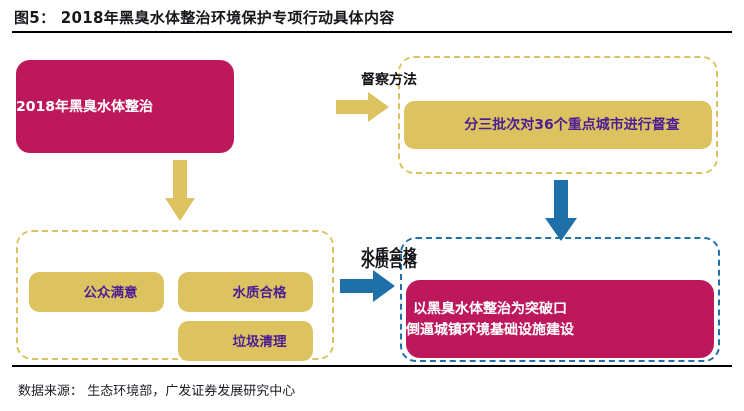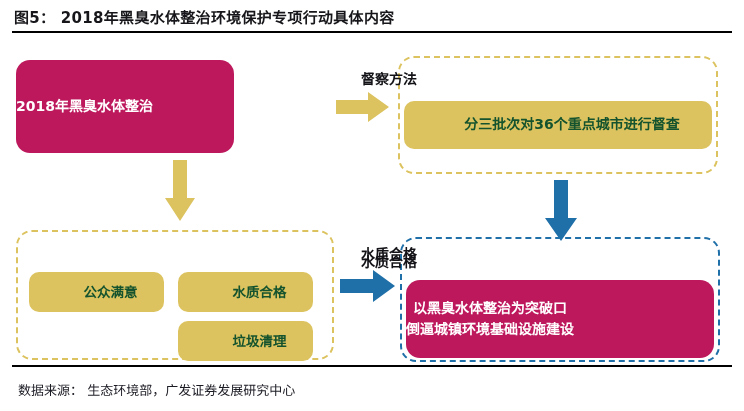--- a/index.html
+++ b/index.html
@@ -71,21 +71,21 @@
     align-items: center;
     text-align: center;
     font-weight: bold;
     line-height: 1.5;
     box-sizing: border-box;
   }
   .node-yellow {
     position: absolute;
     background: #DCC35F;
     border-radius: 10px;
-    color: #14532d;
+    color: #4c1d95;
     display: flex;
     align-items: center;
     justify-content: center;
     text-align: center;
     font-weight: bold;
     line-height: 1.4;
     box-sizing: border-box;
     padding-left: 28px;
   }
   .panel-dashed-yellow {

